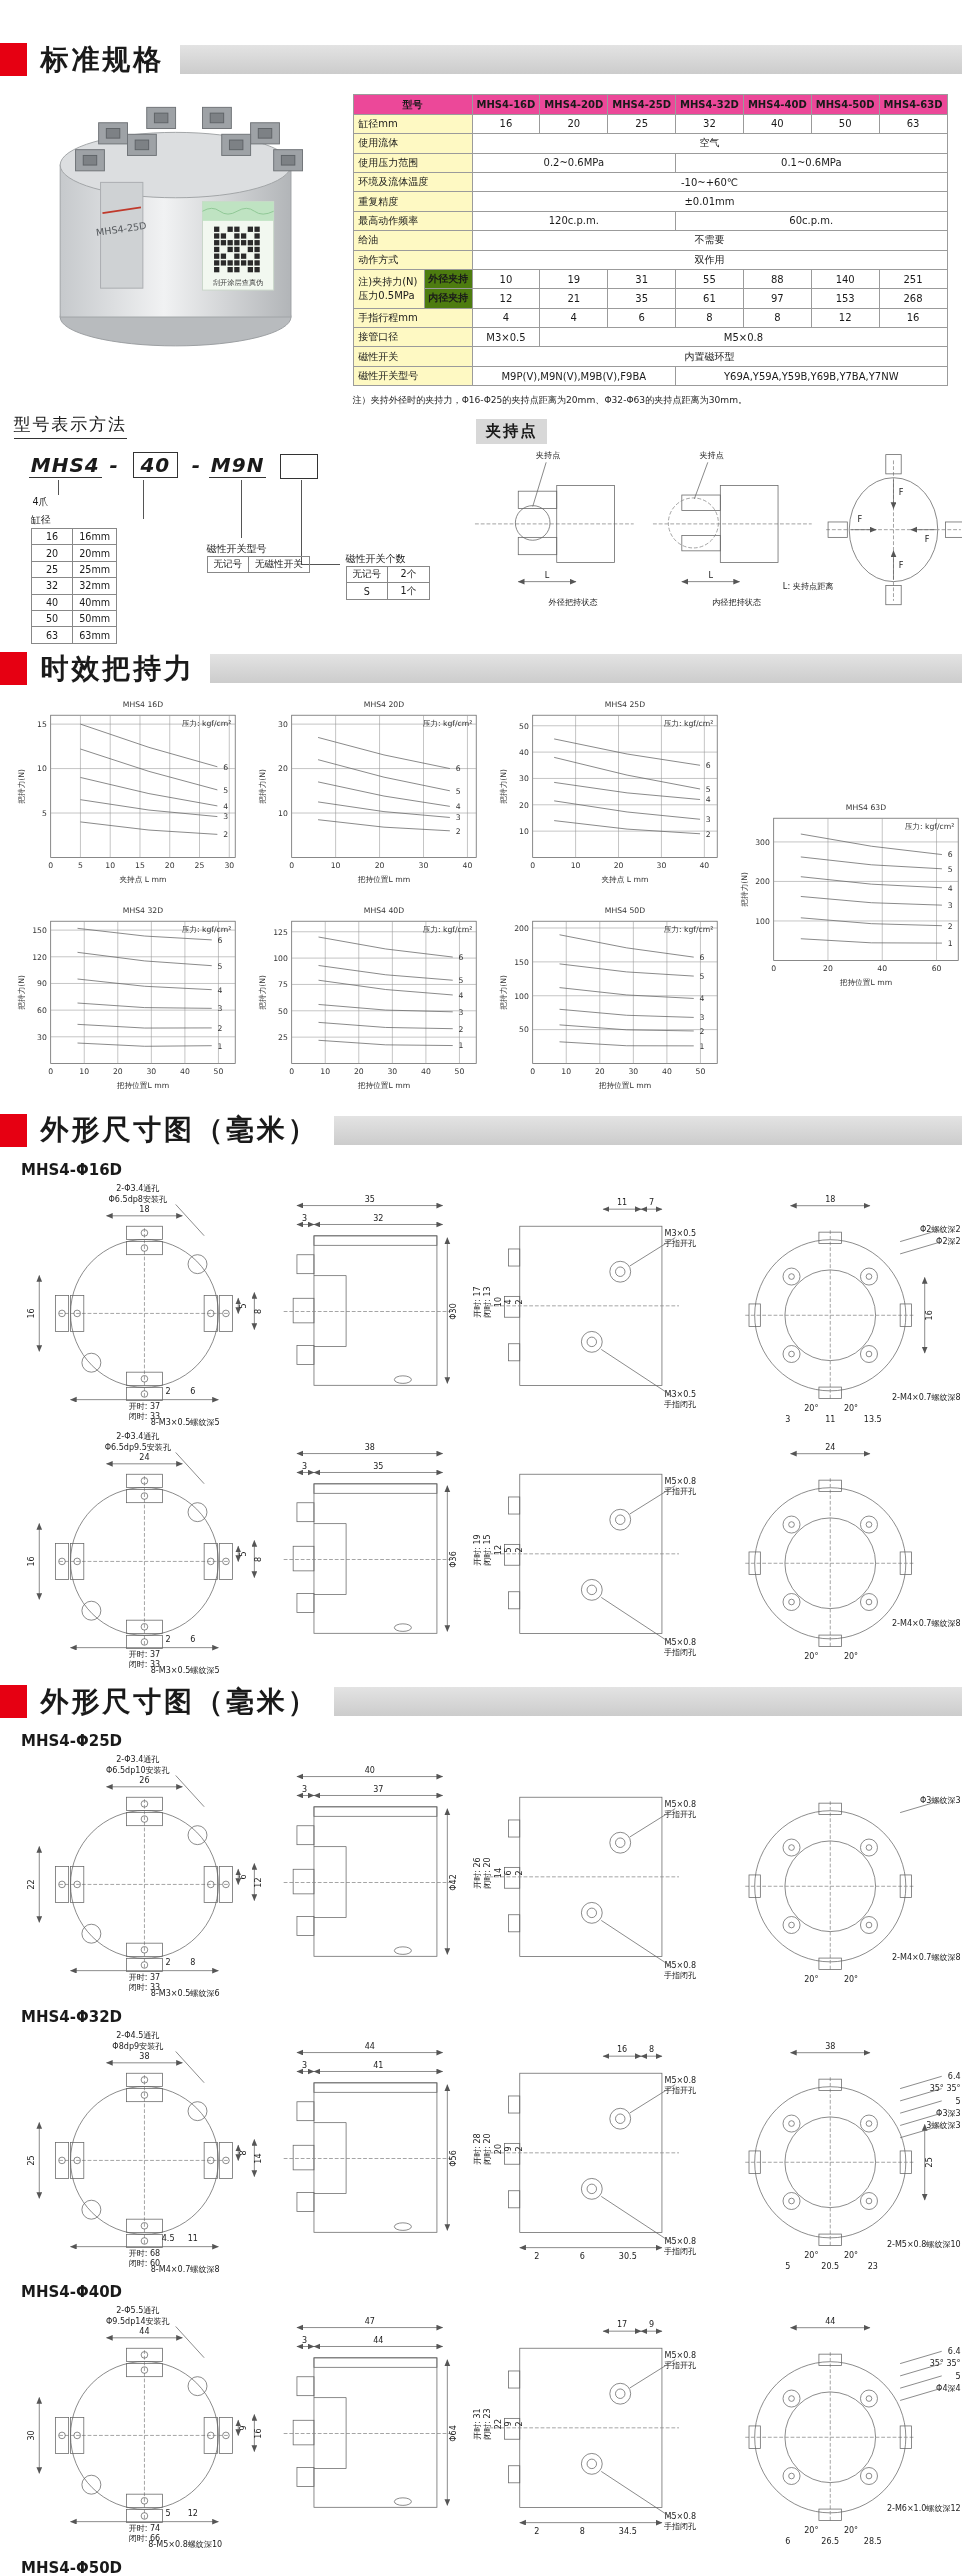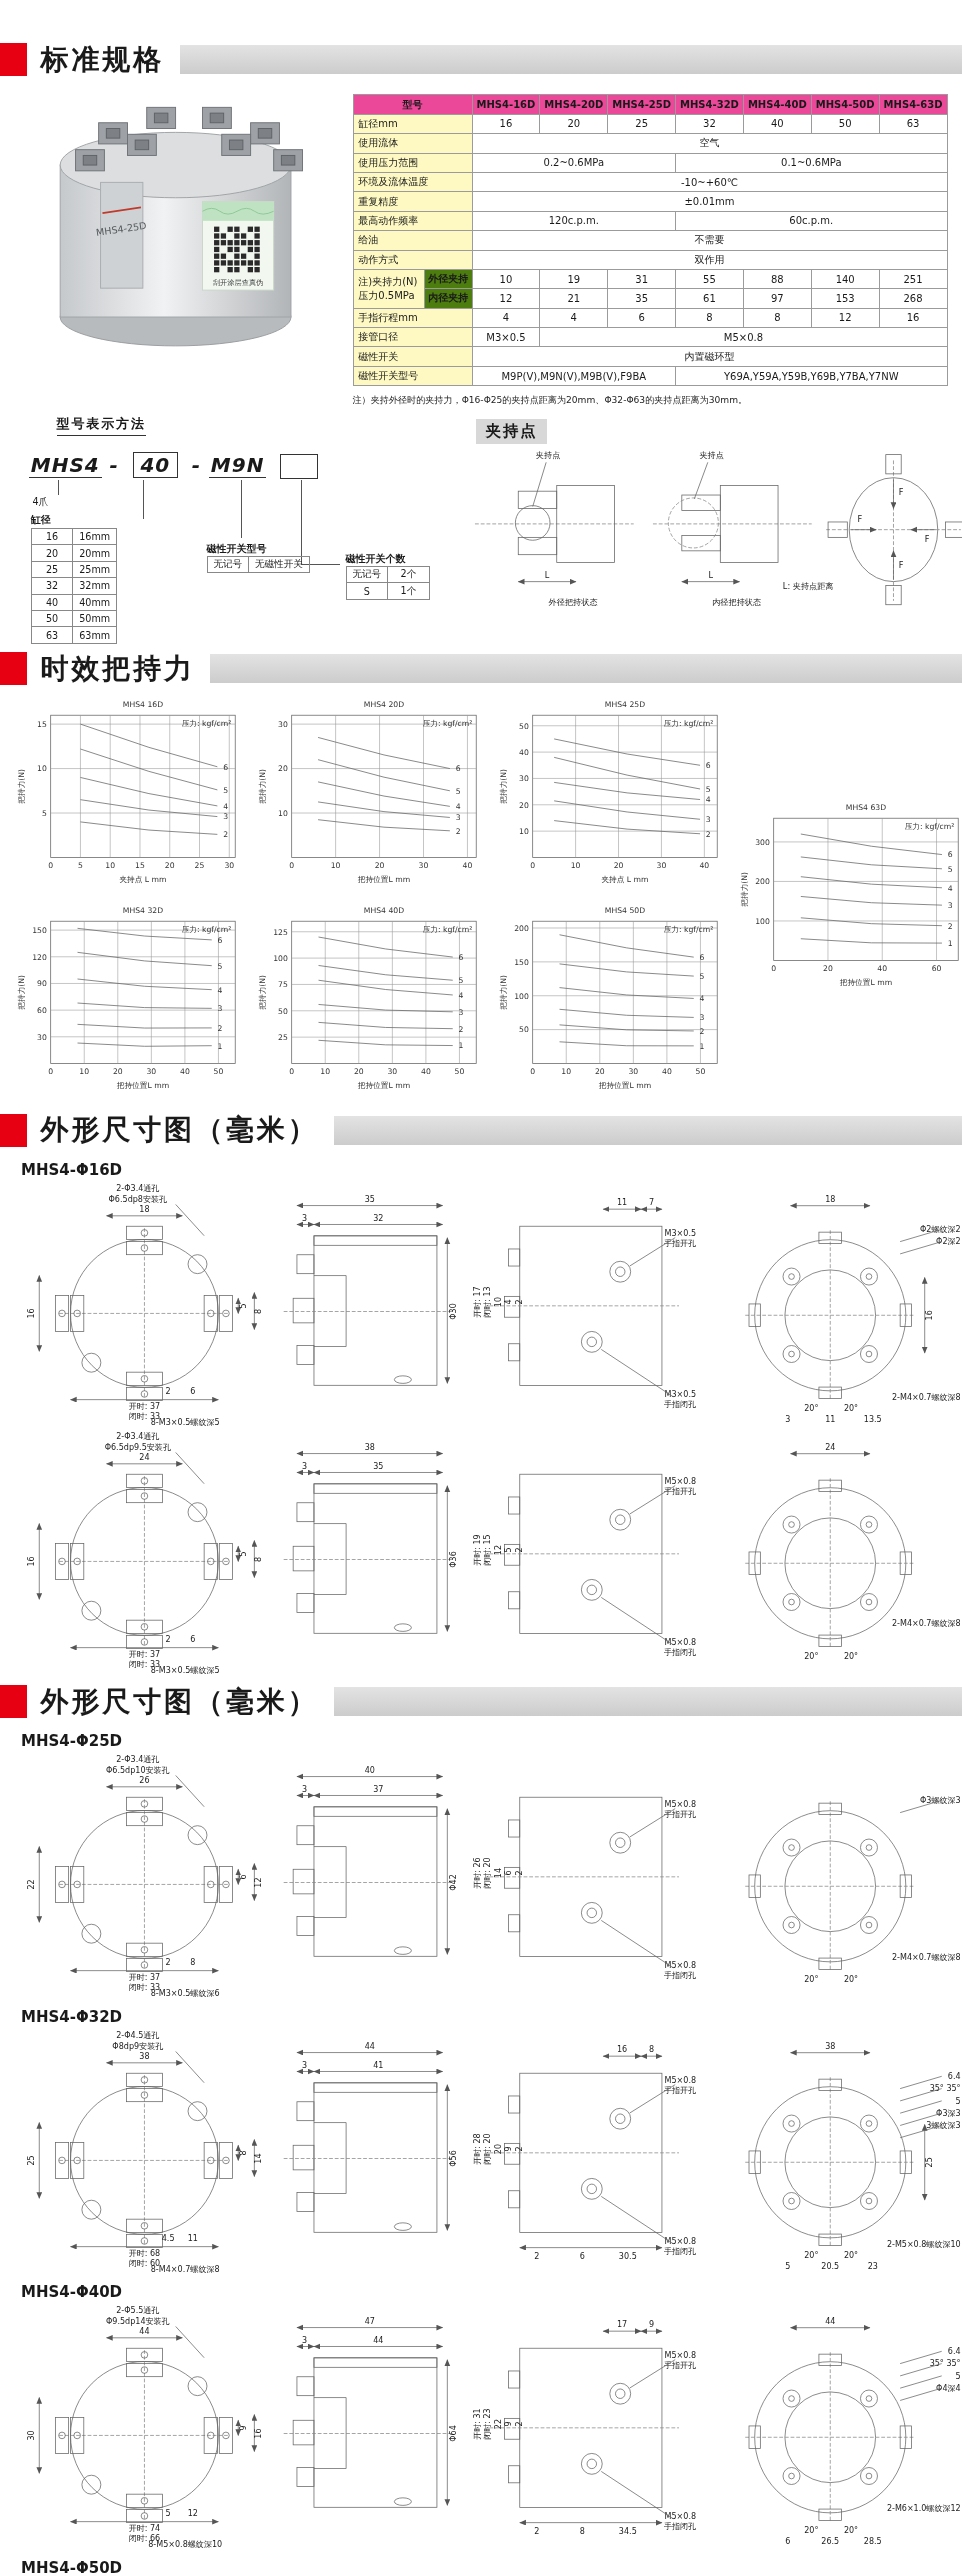--- a/index.html
+++ b/index.html
@@ -16,28 +16,28 @@
   .spec-right{flex:1;padding-top:3.9px;}
   table.spec{border-collapse:collapse;width:595px;font-size:10px;}
   table.spec td{border:1px solid #9b9b9b;text-align:center;height:16.4px;padding:1px 1.9px;}
   table.spec td.hd{background:#ec4899;font-weight:bold;text-align:center;}
   table.spec td.lab{background:#fef9c3;text-align:left;padding-left:4.8px;}
   table.spec td.sub{background:#4d7c0f;font-weight:bold;}
   .spec-note{font-size:9.1px;margin-top:8px;color:#222;}
   
   .mid-band{display:flex;padding:3.9px 5.8px 0 13.5px;}
   .model-block{width:451px;position:relative;height:229px;flex:0 0 auto;}
-  .model-title{font-size:13px;font-weight:bold;letter-spacing:1.9px;border-bottom:1.9px solid #333;display:inline-block;padding-bottom:1.9px;margin-left:43px;}
+  .model-title{font-size:17px;font-weight:normal;letter-spacing:1.9px;border-bottom:1.9px solid #333;display:inline-block;padding-bottom:1.9px;}
   .code-row{position:absolute;top:39px;left:15.4px;font-size:20px;font-weight:bold;letter-spacing:1px;font-style:italic;}
   .code-row .u{border-bottom:1.9px solid #333;padding:0 1.9px;}
   .code-row .box{display:inline-block;border:1.4px solid #333;padding:0 6.7px;margin:0 5.8px;}
   .code-row .box.empty{width:23px;height:23px;vertical-align:middle;}
   .leader{position:absolute;border-left:1px solid #555;}
   .leader-h{position:absolute;border-bottom:1px solid #555;}
-  .mini-label{position:absolute;font-size:10px;font-weight:bold;}
+  .mini-label{position:absolute;font-size:10px;font-weight:normal;}
   .mini{position:absolute;border-collapse:collapse;font-size:9.6px;}
   .mini td{border:1px solid #888;height:15.4px;padding:0 5.8px;text-align:center;min-width:29px;}
   .claw{position:absolute;font-size:9.6px;}
   .mid-right{flex:1;}
   .grip-title{display:inline-block;background:#d8d8d8;font-size:15.4px;font-weight:bold;padding:1.9px 9.6px;margin:5.8px 0 1.9px 11.6px;letter-spacing:1.9px;}
   
   .charts-grid{display:grid;grid-template-columns:241px 241px 241px 1fr;padding-left:13.5px;row-gap:3.9px;}
   .chart text{font-size:8px;fill:#333;stroke:none;}
   .chart line,.chart rect,.chart path{stroke:#666;fill:none;stroke-width:0.8;}
   .chart .grid{stroke:#999;stroke-width:0.6;}

